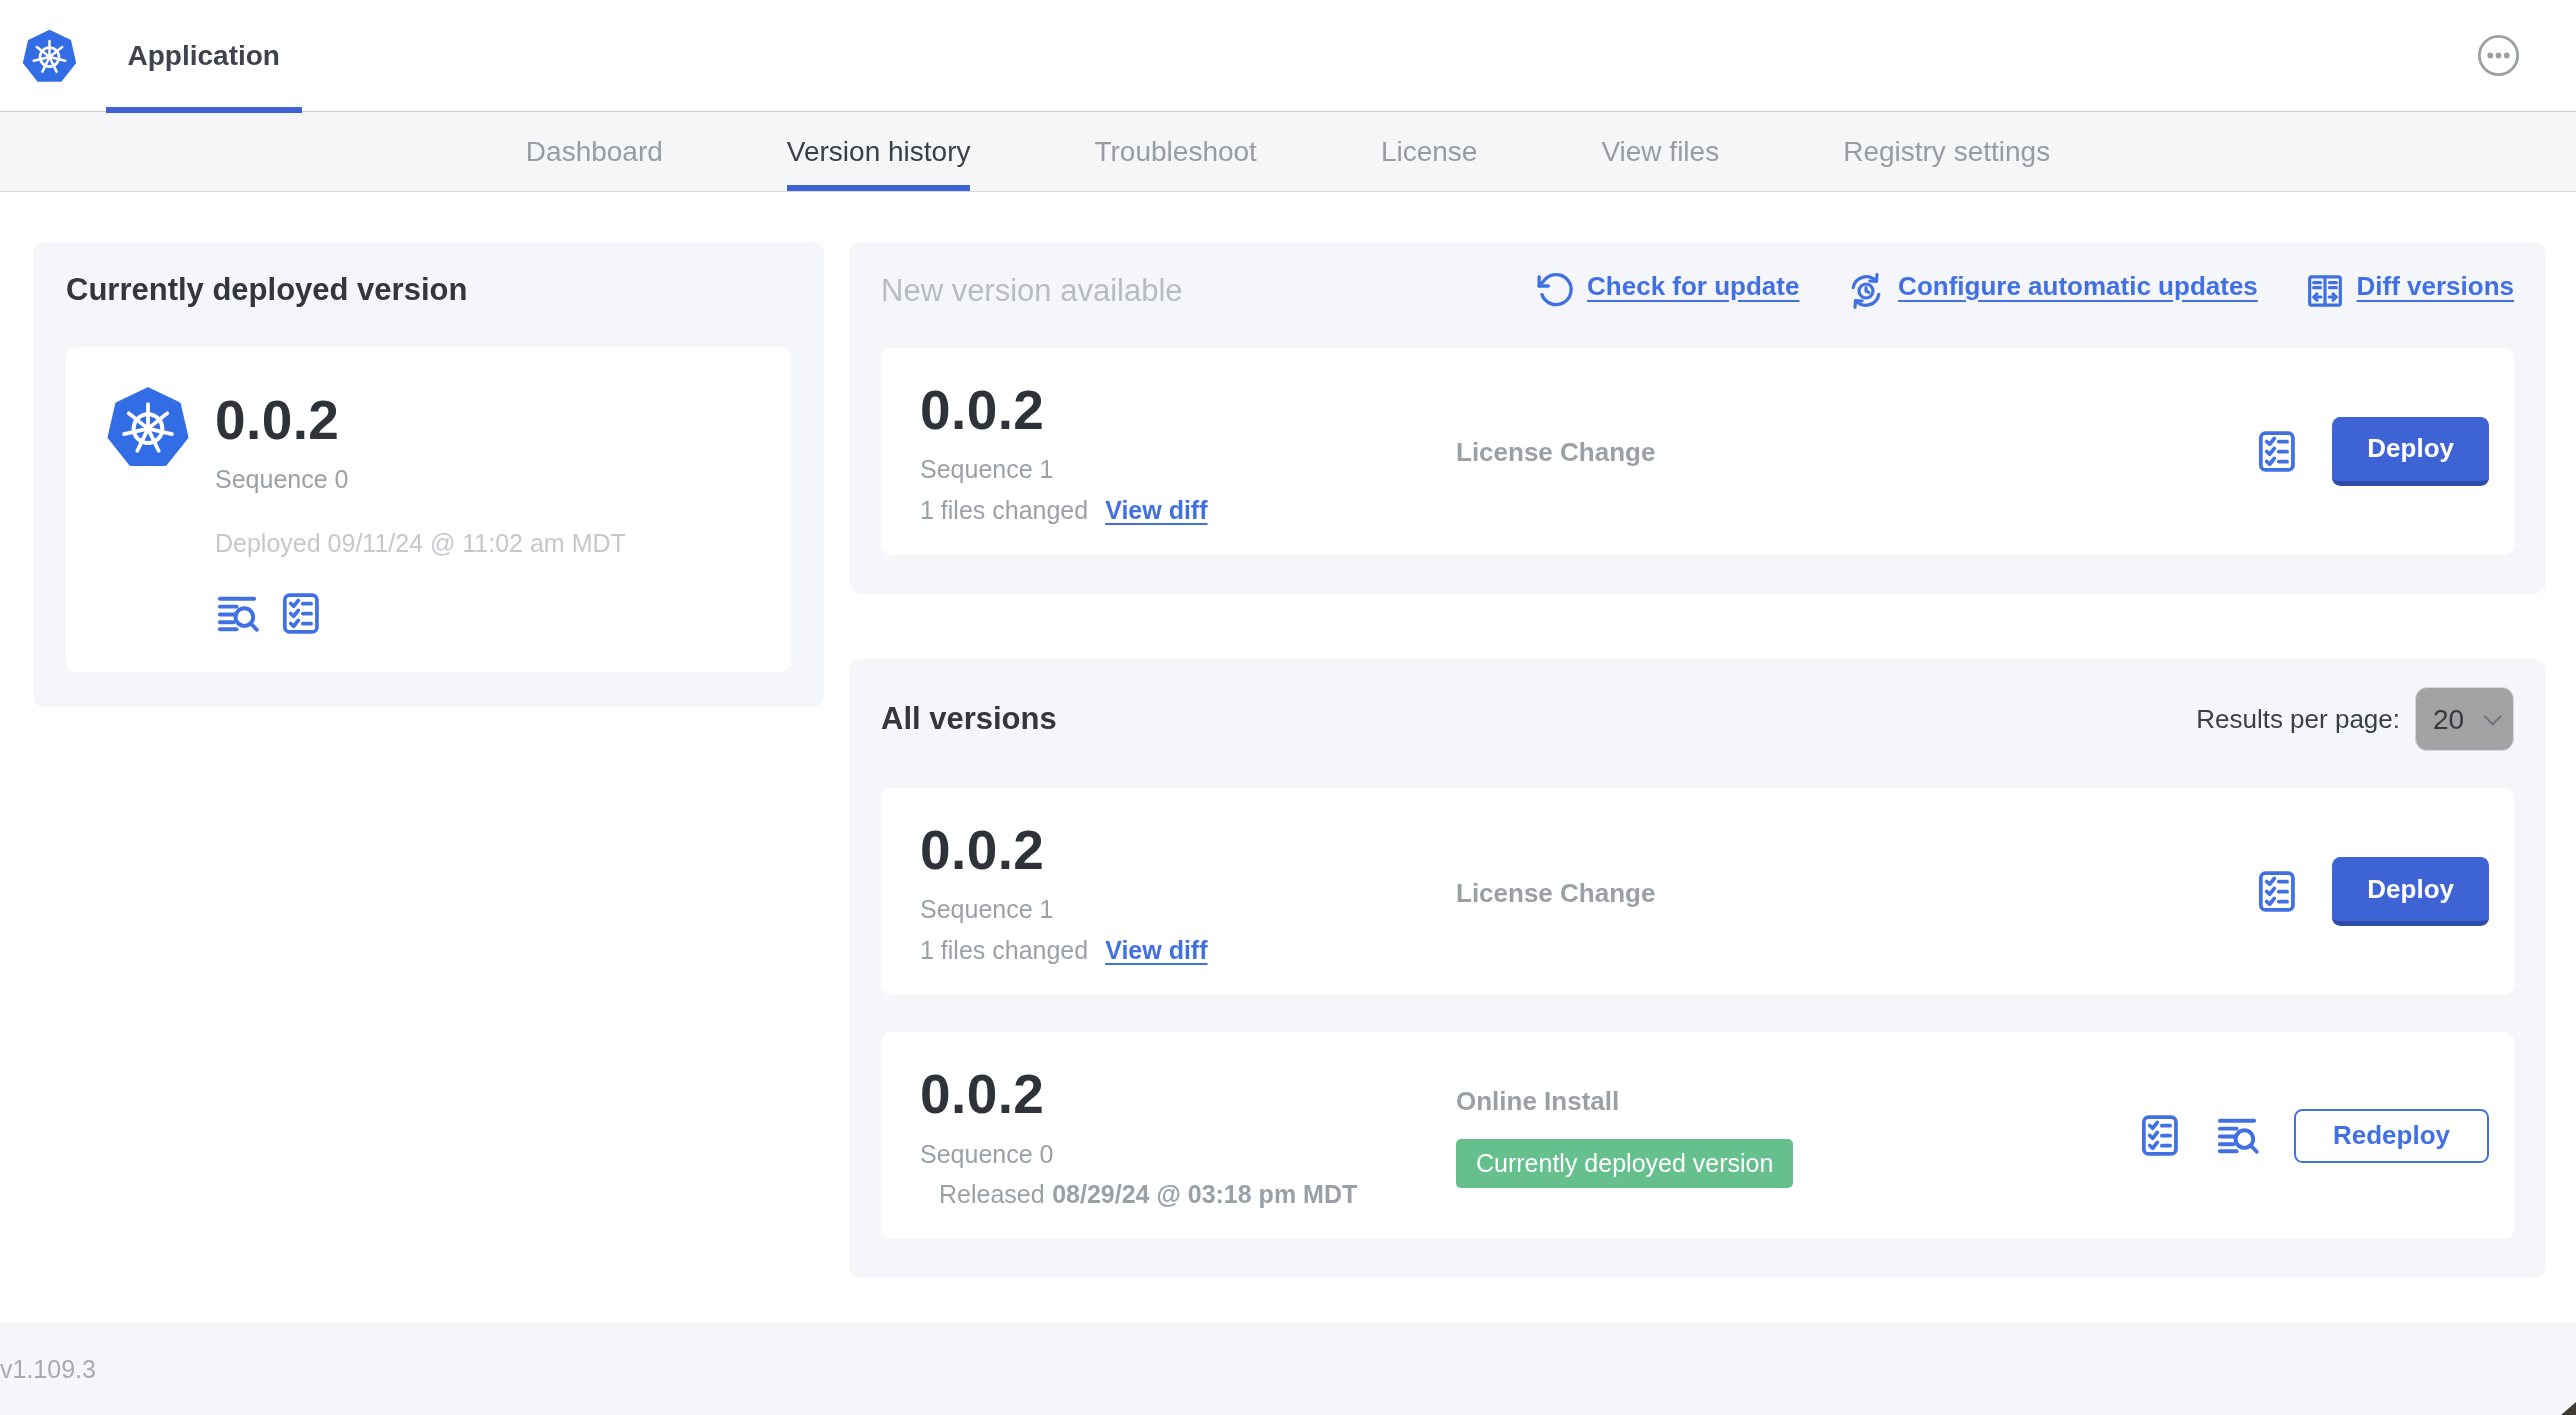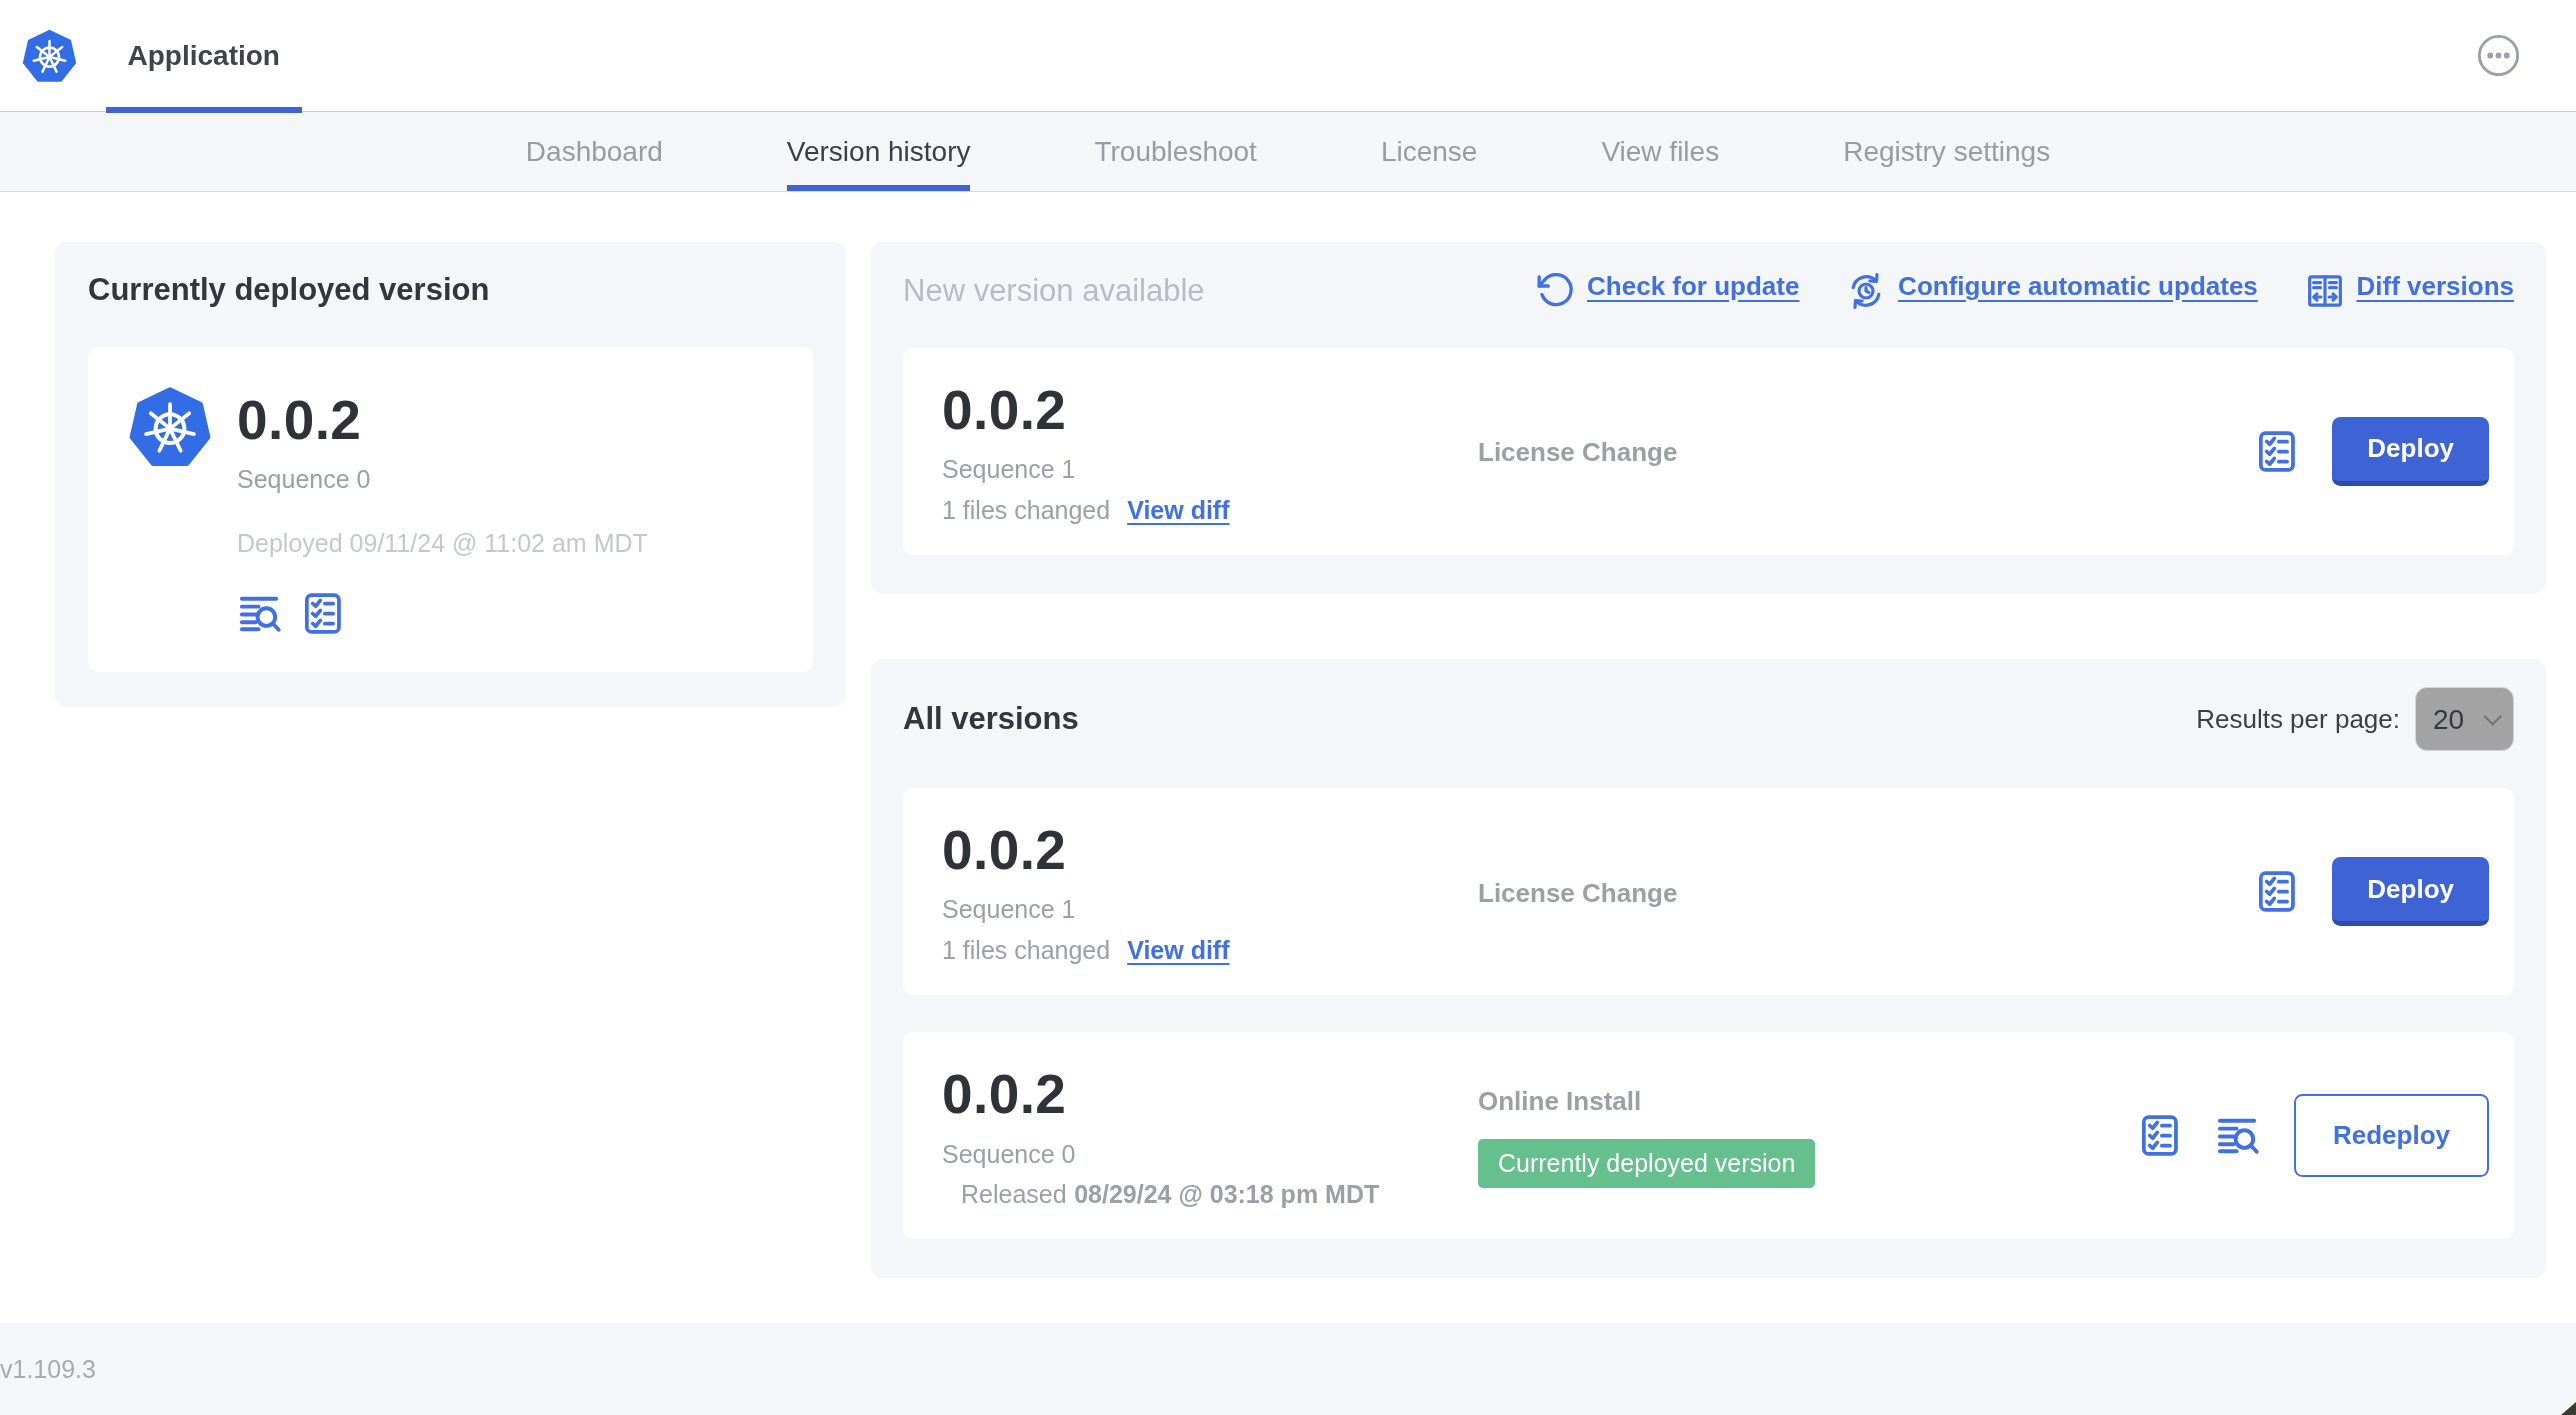--- a/index.html
+++ b/index.html
@@ -68,21 +68,21 @@
     position: absolute;
     left: 0; right: 0; bottom: 0;
     height: 5.9px;
     background: #3e63d5;
   }
 
   
   .main {
     display: flex;
     align-items: flex-start;
-    padding: 50px 30px 0 55px;
+    padding: 50px 30px 0 33px;
     gap: 25px;
     background: #fff;
   }
   .panel { background: #f4f6f9; border-radius: 11.7px; }
 
   
   .left-panel { width: 791px; padding: 30px 33px 35px 33px; flex-shrink: 0; }
   .section-title { font-size: 31px; font-weight: 700; color: #33373d; }
   .section-title.muted { color: #b7bcc3; font-weight: 500; }
 
@@ -154,21 +154,21 @@
     cursor: pointer;
   }
   .btn-secondary {
     background: #fff;
     border: 2.5px solid #4070e2;
     border-radius: 8.4px;
     color: #4070e2;
     font-family: inherit;
     font-size: 26px;
     font-weight: 700;
-    height: 83px;
+    height: 54px;
     padding: 0 37px;
     cursor: pointer;
   }
 
   
   .results-group { margin-left: auto; display: flex; align-items: center; gap: 15px; }
   .results-label { font-size: 26px; color: #3a3f46; }
   .select-wrap { position: relative; }
   .results-select {
     -webkit-appearance: none;

